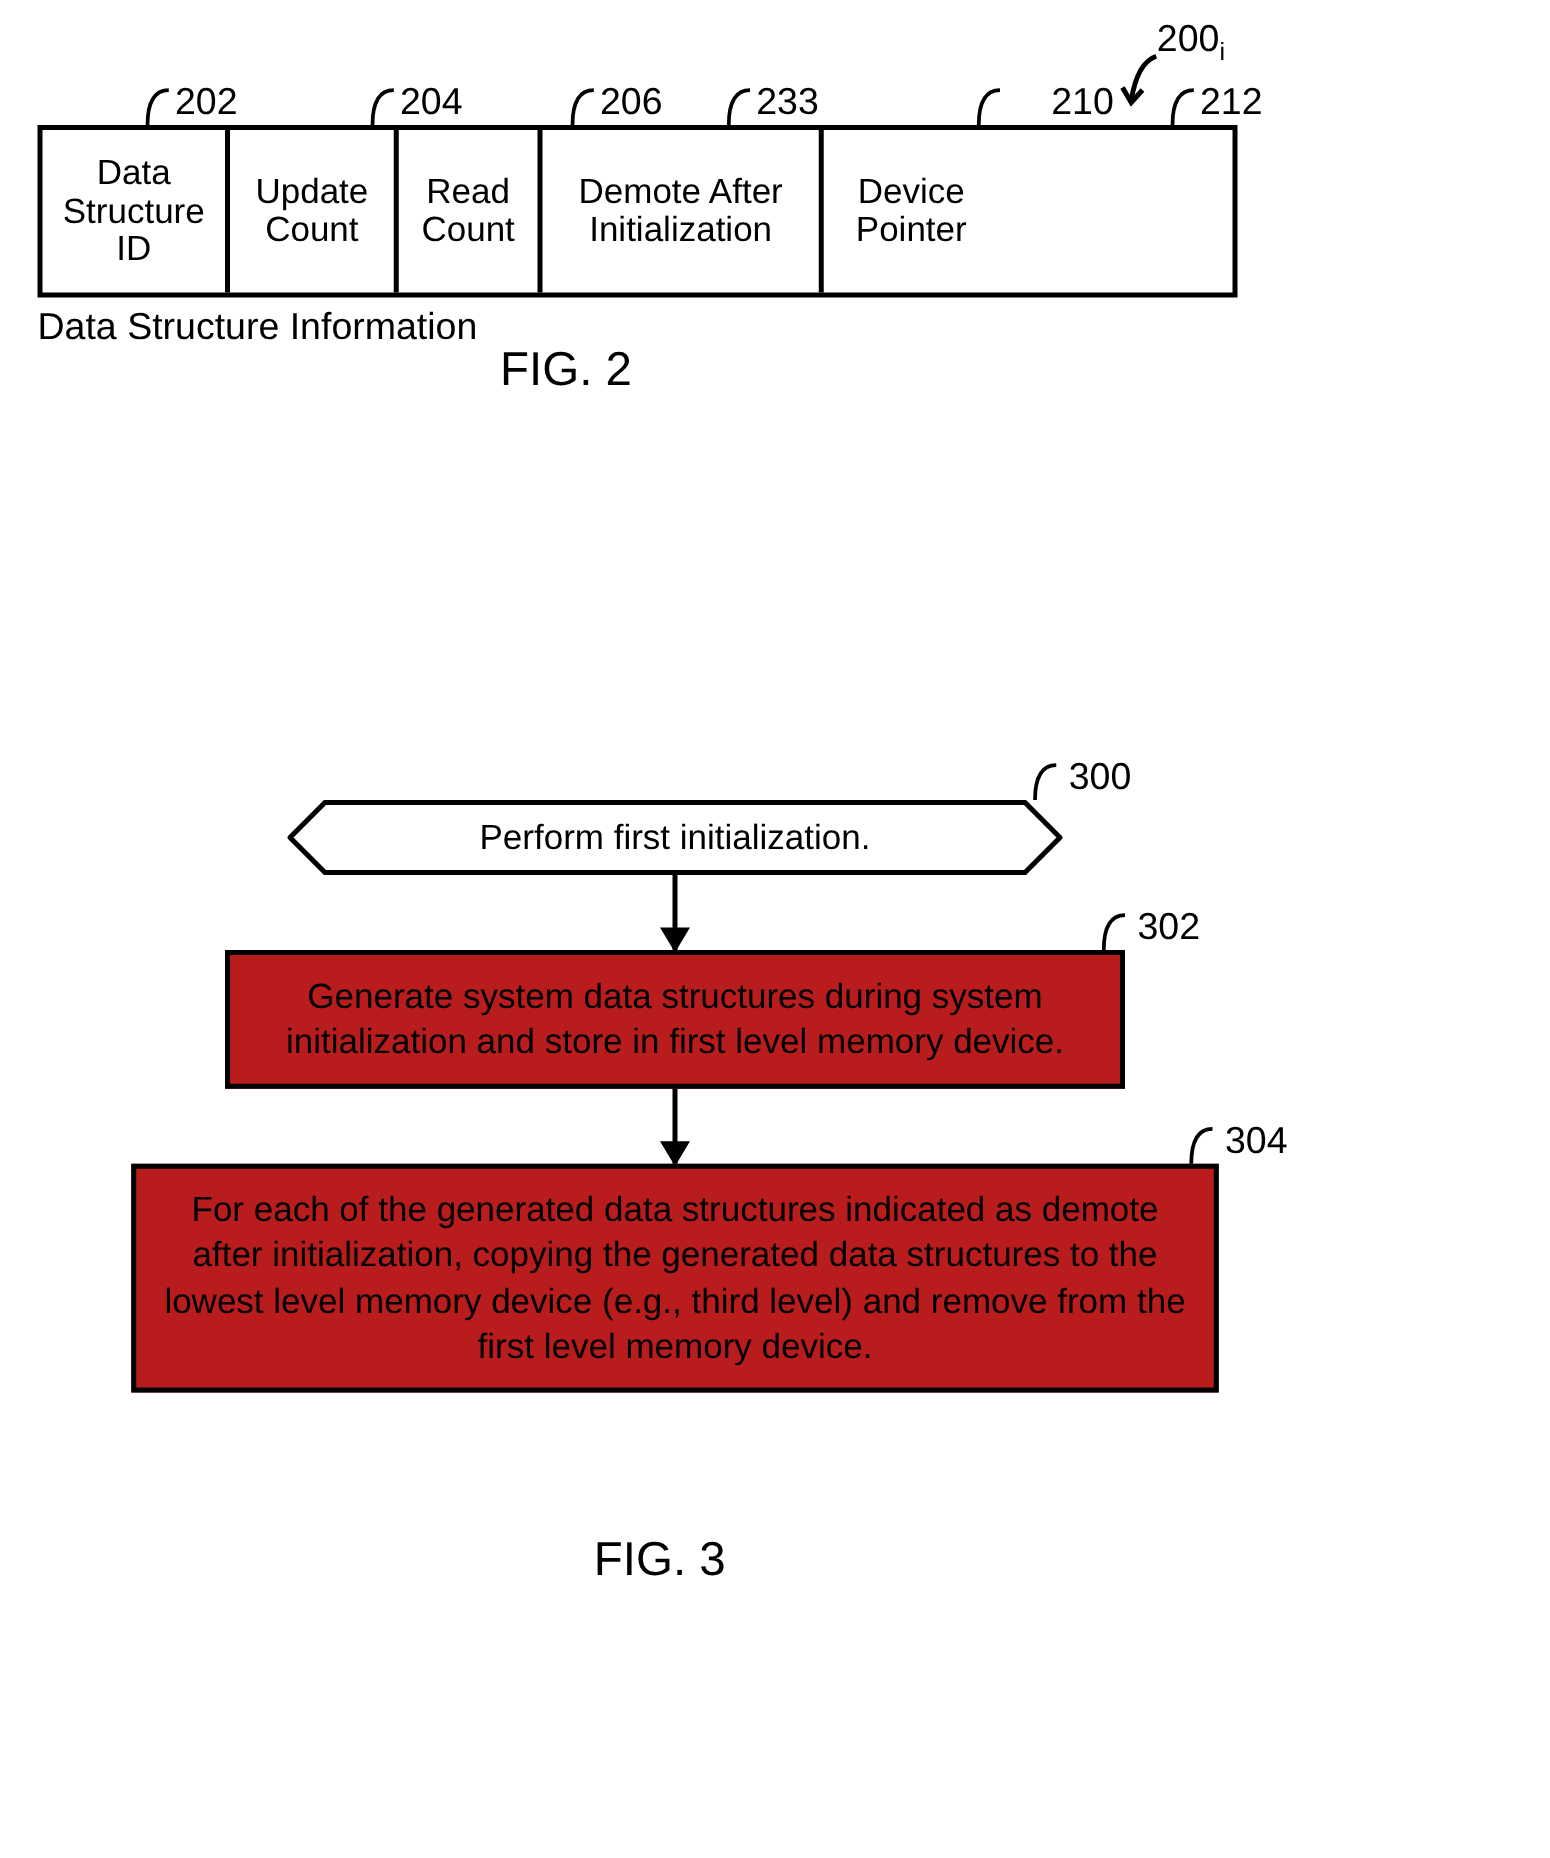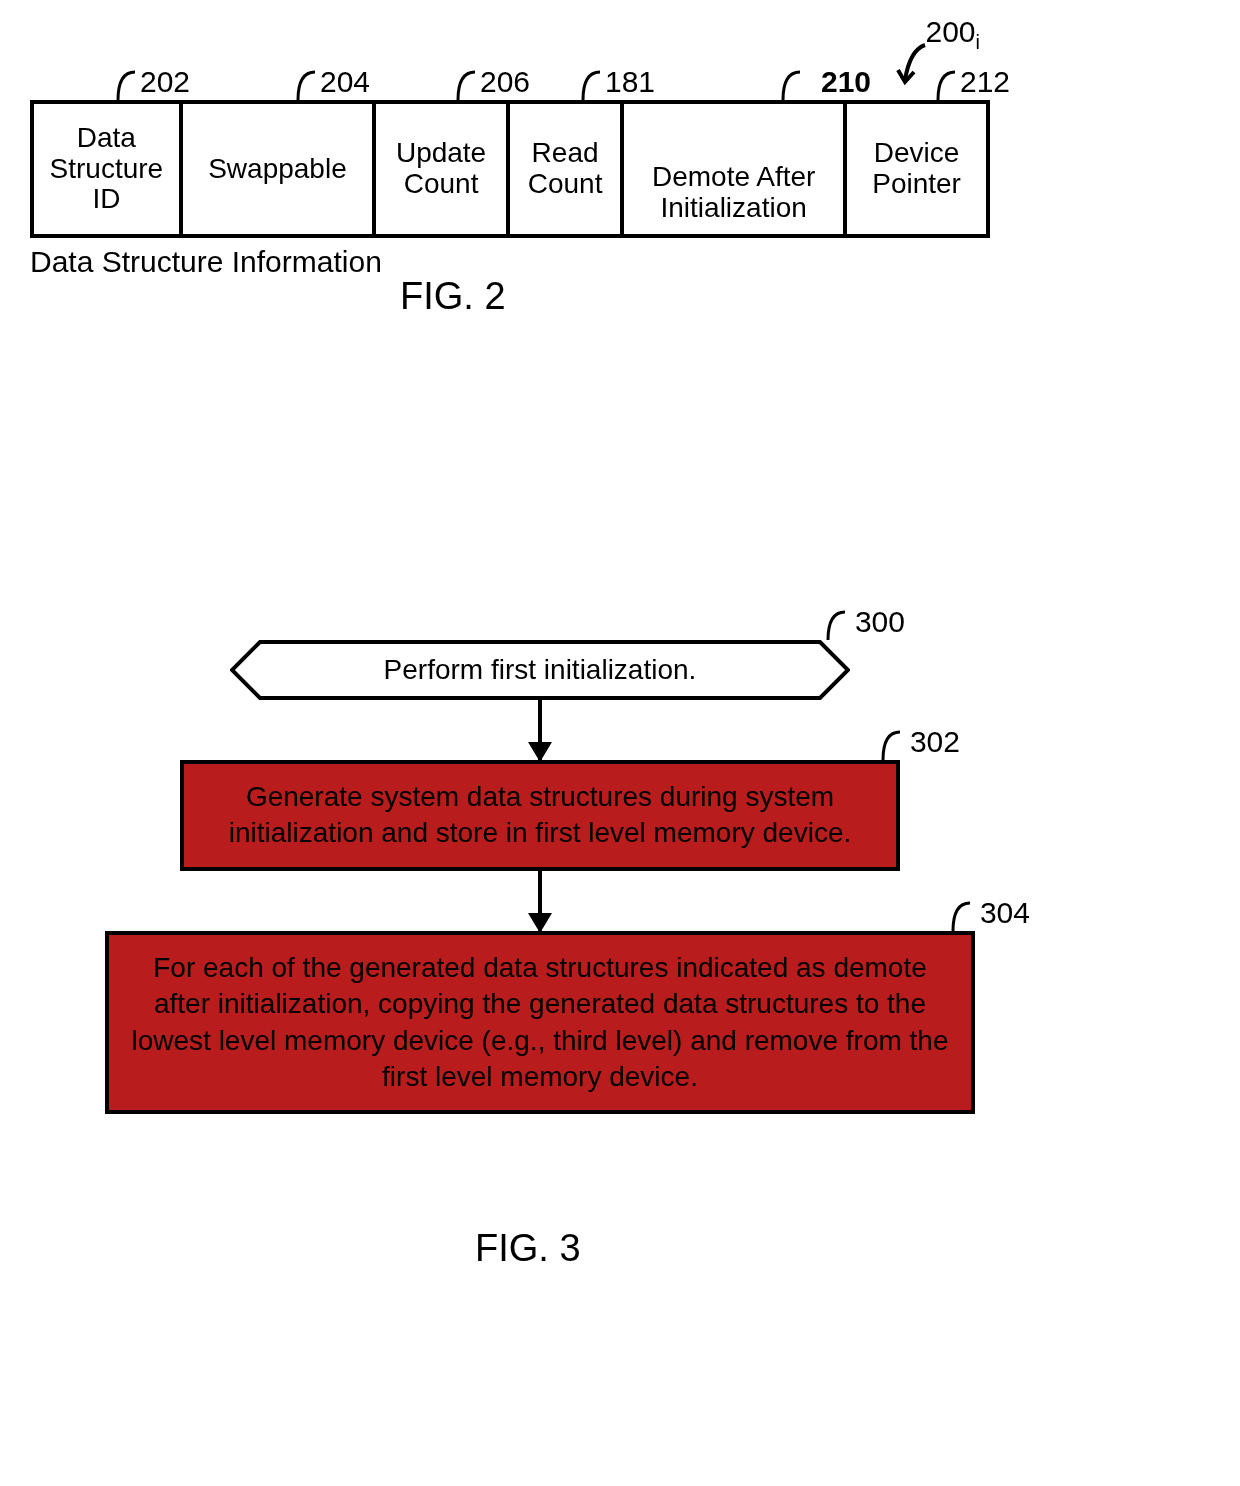--- a/index.html
+++ b/index.html
@@ -41,21 +41,21 @@
     }
     
     .table-cell:last-child {
       border-right: none;
     }
     
     .cell-202 { width: 150px; }
     .cell-204 { width: 195px; }
     .cell-206 { width: 135px; }
     .cell-208 { width: 115px; }
-    .cell-210 { width: 225px; align-items: flex-end; }
+    .cell-210 { width: 225px; }
     .cell-212 { width: 140px; }
     
     .ref-label {
       position: absolute;
       font-size: 30px;
       font-family: Arial, sans-serif;
     }
     
     .table-caption {
       position: absolute;
@@ -172,43 +172,40 @@
   <div class="ref-label" style="top: -35px; left: 290px;">204</div>
   <svg style="position: absolute; top: -30px; left: 260px; width: 30px; height: 32px;">
     <path d="M 25 2 Q 8 2 8 30" stroke="black" stroke-width="3" fill="none"></path>
   </svg>
 
   <div class="ref-label" style="top: -35px; left: 450px;">206</div>
   <svg style="position: absolute; top: -30px; left: 420px; width: 30px; height: 32px;">
     <path d="M 25 2 Q 8 2 8 30" stroke="black" stroke-width="3" fill="none"></path>
   </svg>
 
-  <div class="ref-label" style="top: -35px; left: 575px;">181</div>
+  <div class="ref-label" style="top: -35px; left: 575px;">233</div>
   <svg style="position: absolute; top: -30px; left: 545px; width: 30px; height: 32px;">
     <path d="M 25 2 Q 8 2 8 30" stroke="black" stroke-width="3" fill="none"></path>
   </svg>
 
-  <div class="ref-label" style="top: -35px; left: 791px; font-weight: bold;">210</div>
+  <div class="ref-label" style="top: -35px; left: 811px;">210</div>
   <svg style="position: absolute; top: -30px; left: 745px; width: 30px; height: 32px;">
     <path d="M 25 2 Q 8 2 8 30" stroke="black" stroke-width="3" fill="none"></path>
   </svg>
 
   <div class="ref-label" style="top: -35px; left: 930px;">212</div>
   <svg style="position: absolute; top: -30px; left: 900px; width: 30px; height: 32px;">
     <path d="M 25 2 Q 8 2 8 30" stroke="black" stroke-width="3" fill="none"></path>
   </svg>
 
   <div class="data-table">
     <div class="table-cell cell-202">
         <span style="white-space: pre-line;">Data
 Structure
 ID</span>
-      </div>
-    <div class="table-cell cell-204">
-        <span style="white-space: pre-line;">Swappable</span>
       </div>
     <div class="table-cell cell-206">
         <span style="white-space: pre-line;">Update
 Count</span>
       </div>
     <div class="table-cell cell-208">
         <span style="white-space: pre-line;">Read
 Count</span>
       </div>
     <div class="table-cell cell-210">

